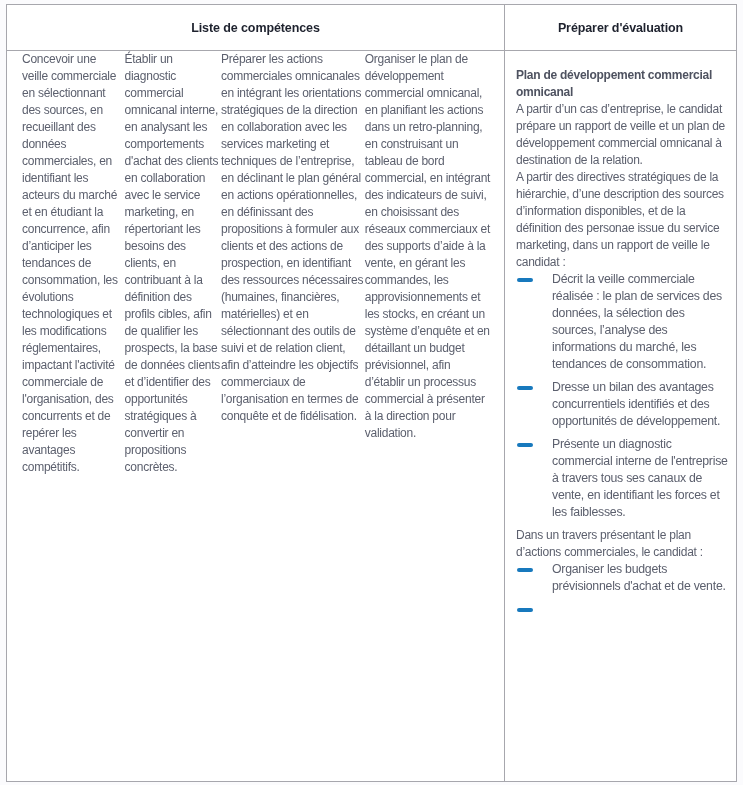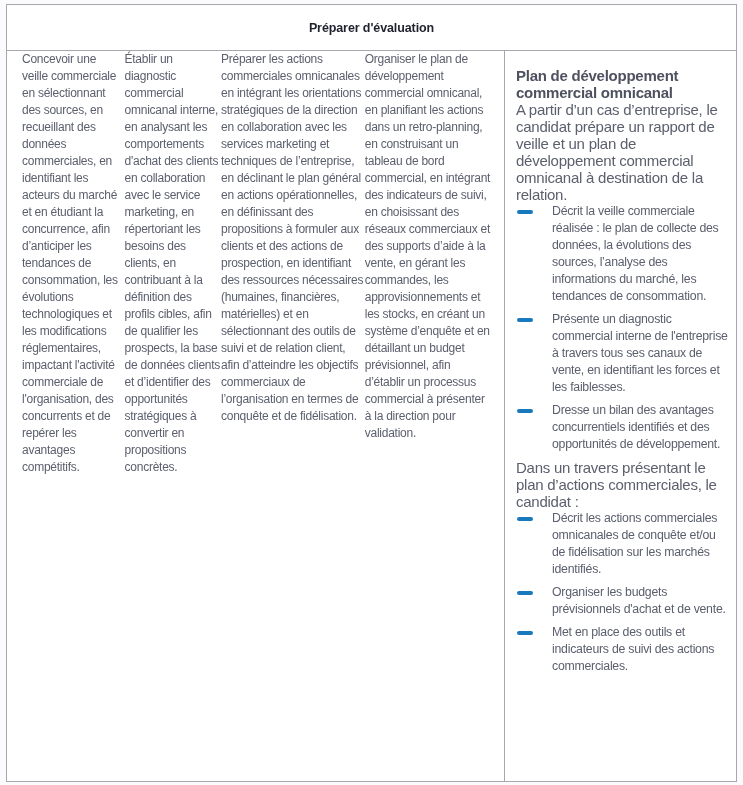--- a/index.html
+++ b/index.html
@@ -50,21 +50,21 @@
     overflow:hidden;
   }
   .para{
     margin:0;
     font-size:12px;line-height:17px;
     letter-spacing:-0.25px;
     color:var(--body-text);
   }
   .rc-para{
     margin:0;
-    font-size:15px;line-height:17px;
+    font-size:12px;line-height:17px;
     letter-spacing:-0.25px;
     color:var(--body-text);
   }
   .rc-title{
     font-weight:bold;
     color:var(--title-text);
   }
   .bullet-item{
     display:flex;
     margin:0 0 6px 0;
@@ -80,59 +80,56 @@
     letter-spacing:-0.25px;
     color:var(--body-text);
   }
 </style>
 </head>
 <body>
 
 <div class="doc-table">
 
   <div class="header-row">
+    <div class="hcell hcell-left">Liste de compétences</div>
     <div class="hcell hcell-right">Préparer d'évaluation</div>
   </div>
 
   <div class="body-row">
 
     <div class="bcell-left">
       <p class="para">Concevoir une veille commerciale en sélectionnant des sources, en recueillant des données commerciales, en identifiant les acteurs du marché et en étudiant la concurrence, afin d’anticiper les tendances de consommation, les évolutions technologiques et les modifications réglementaires, impactant l'activité commerciale de l'organisation, des concurrents et de repérer les avantages compétitifs.</p>
       <p class="para">Établir un diagnostic commercial omnicanal interne, en analysant les comportements d'achat des clients en collaboration avec le service marketing, en répertoriant les besoins des clients, en contribuant à la définition des profils cibles, afin de qualifier les prospects, la base de données clients et d’identifier des opportunités stratégiques à convertir en propositions concrètes.</p>
       <p class="para">Préparer les actions commerciales omnicanales en intégrant les orientations stratégiques de la direction en collaboration avec les services marketing et techniques de l’entreprise, en déclinant le plan général en actions opérationnelles, en définissant des propositions à formuler aux clients et des actions de prospection, en identifiant des ressources nécessaires (humaines, financières, matérielles) et en sélectionnant des outils de suivi et de relation client, afin d’atteindre les objectifs commerciaux de l’organisation en termes de conquête et de fidélisation.</p>
       <p class="para">Organiser le plan de développement commercial omnicanal, en planifiant les actions dans un retro-planning, en construisant un tableau de bord commercial, en intégrant des indicateurs de suivi, en choisissant des réseaux commerciaux et des supports d’aide à la vente, en gérant les commandes, les approvisionnements et les stocks, en créant un système d’enquête et en détaillant un budget prévisionnel, afin d’établir un processus commercial à présenter à la direction pour validation.</p>
     </div>
 
     <div class="bcell-right">
       <p class="rc-para rc-title">Plan de développement commercial omnicanal</p>
       <p class="rc-para">A partir d’un cas d’entreprise, le candidat prépare un rapport de veille et un plan de développement commercial omnicanal à destination de la relation.</p>
+      <p class="rc-para">A partir des directives stratégiques de la hiérarchie, d’une description des sources d’information disponibles, et de la définition des personae issue du service marketing, dans un rapport de veille le candidat :</p>
 
       <div class="bullet-item">
         <span class="dash-icon"></span>
-        <span class="bullet-text">Décrit la veille commerciale réalisée : le plan de collecte des données, la évolutions des sources, l’analyse des informations du marché, les tendances de consommation.</span>
+        <span class="bullet-text">Décrit la veille commerciale réalisée : le plan de services des données, la sélection des sources, l’analyse des informations du marché, les tendances de consommation.</span>
+      </div>
+      <div class="bullet-item">
+        <span class="dash-icon"></span>
+        <span class="bullet-text">Dresse un bilan des avantages concurrentiels identifiés et des opportunités de développement.</span>
       </div>
       <div class="bullet-item">
         <span class="dash-icon"></span>
         <span class="bullet-text">Présente un diagnostic commercial interne de l'entreprise à travers tous ses canaux de vente, en identifiant les forces et les faiblesses.</span>
-      </div>
-      <div class="bullet-item">
-        <span class="dash-icon"></span>
-        <span class="bullet-text">Dresse un bilan des avantages concurrentiels identifiés et des opportunités de développement.</span>
       </div>
 
       <p class="rc-para">Dans un travers présentant le plan d’actions commerciales, le candidat :</p>
 
       <div class="bullet-item">
         <span class="dash-icon"></span>
-        <span class="bullet-text">Décrit les actions commerciales omnicanales de conquête et/ou de fidélisation sur les marchés identifiés.</span>
-      </div>
-      <div class="bullet-item">
-        <span class="dash-icon"></span>
         <span class="bullet-text">Organiser les budgets prévisionnels d'achat et de vente.</span>
       </div>
       <div class="bullet-item">
         <span class="dash-icon"></span>
-        <span class="bullet-text">Met en place des outils et indicateurs de suivi des actions commerciales.</span>
       </div>
     </div>
 
   </div>
 </div>
 
 </body></html>

